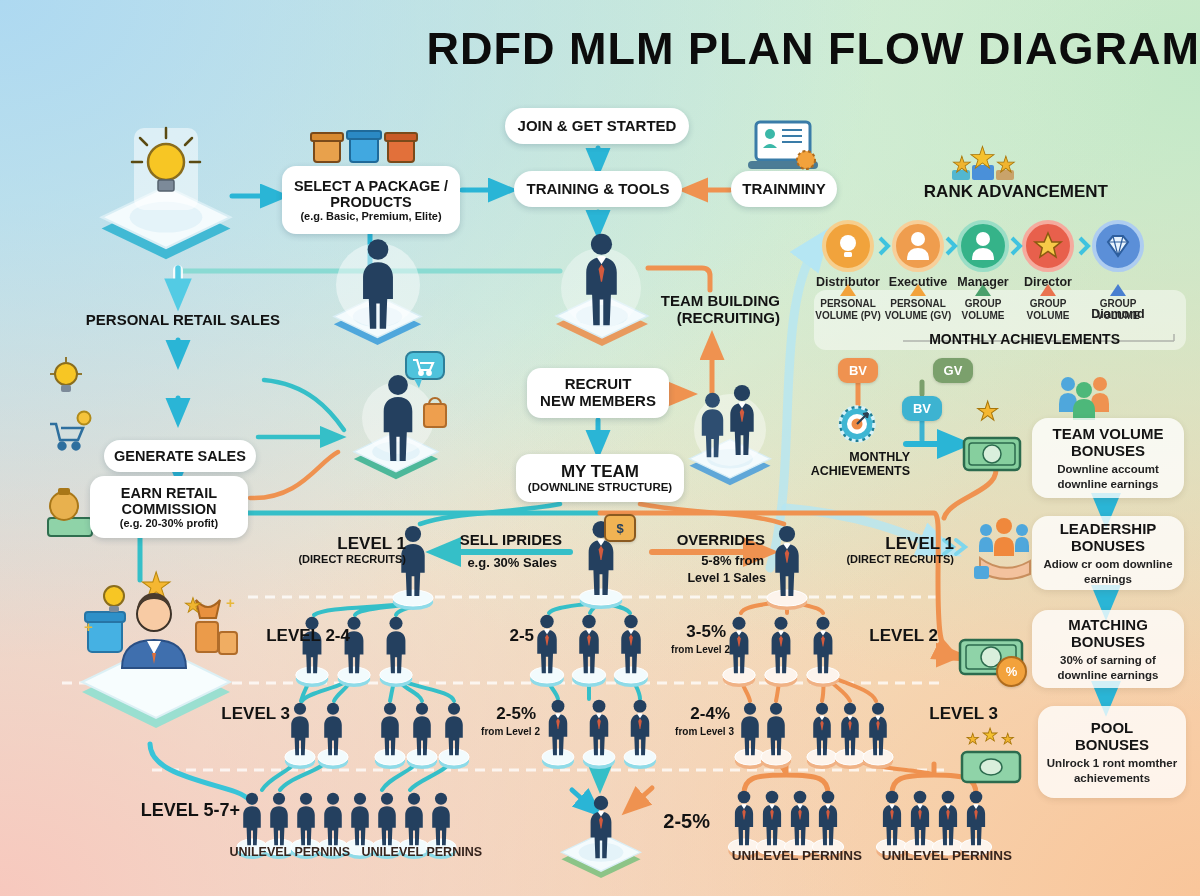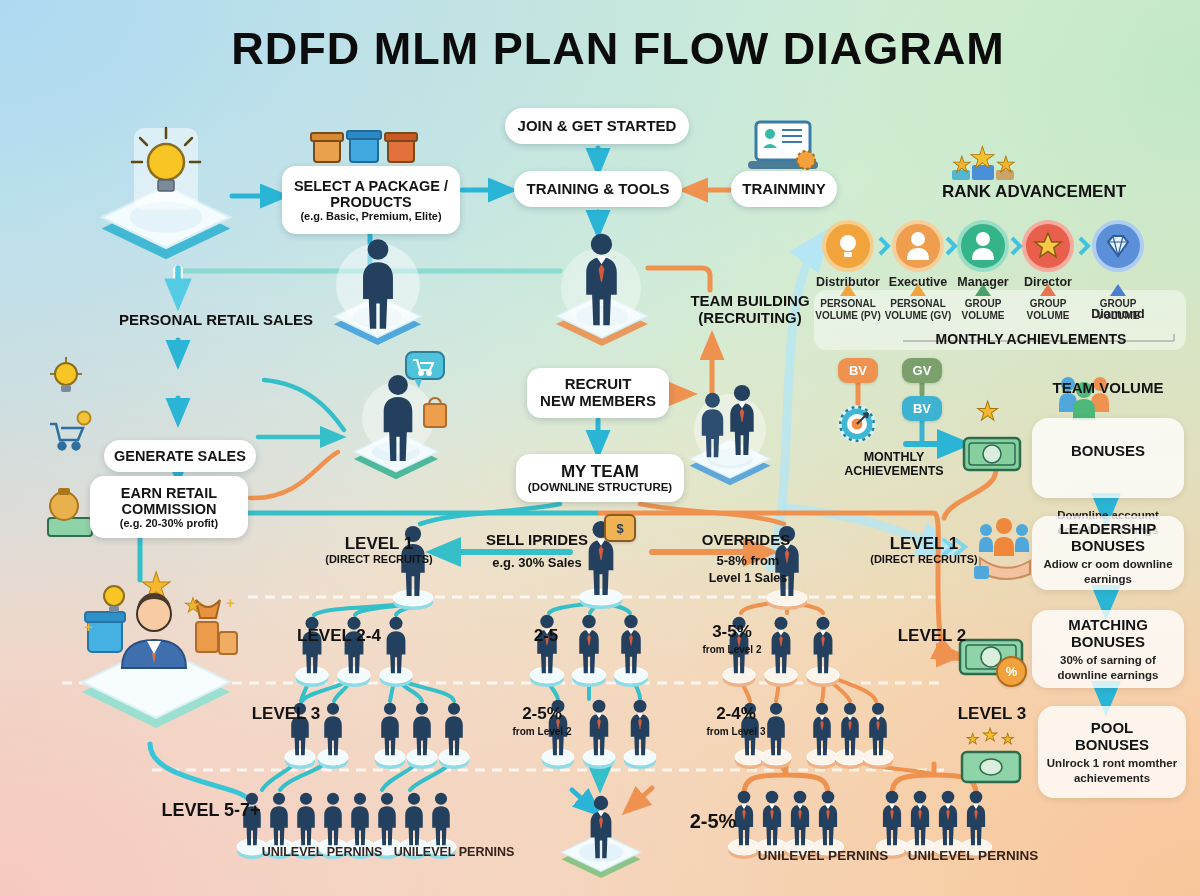--- a/index.html
+++ b/index.html
@@ -8,21 +8,21 @@
     font-family:"Liberation Sans",sans-serif;
     background:
       radial-gradient(ellipse at 0% 0%, rgba(170,215,242,.9), rgba(170,215,242,0) 52%),
       radial-gradient(ellipse at 55% -10%, rgba(205,236,215,.85), rgba(205,236,215,0) 55%),
       radial-gradient(ellipse at 100% 8%, rgba(190,232,198,.9), rgba(190,232,198,0) 55%),
       radial-gradient(ellipse at 0% 100%, rgba(248,198,188,.95), rgba(248,198,188,0) 55%),
       radial-gradient(ellipse at 100% 100%, rgba(249,196,152,.95), rgba(249,196,152,0) 60%),
       linear-gradient(135deg,#cfeae6 0%,#e9f2da 45%,#f6e3c8 100%);
   }
   svg{position:absolute;left:0;top:0;}
-  .t{position:absolute;font-weight:bold;color:#121212;text-align:center;line-height:1.13;margin-left:36px;}
+  .t{position:absolute;font-weight:bold;color:#121212;text-align:right;line-height:1.13;}
   .pill{
     position:absolute;background:#fff;border-radius:22px;
     box-shadow:0 2px 6px rgba(25,60,85,.20);
     display:flex;flex-direction:column;align-items:center;justify-content:center;
     font-weight:bold;color:#141414;text-align:center;line-height:1.12;
   }
   .box{border-radius:14px;}
   .bonus{
     position:absolute;background:rgba(255,255,255,.78);border-radius:16px;
     box-shadow:0 2px 6px rgba(80,60,30,.12);
@@ -568,32 +568,32 @@
 <div class="volcol" style="left:813px;top:298px;">PERSONAL VOLUME (PV)</div>
 <div class="volcol" style="left:883px;top:298px;">PERSONAL VOLUME (GV)</div>
 <div class="volcol" style="left:948px;top:298px;">GROUP VOLUME</div>
 <div class="volcol" style="left:1013px;top:298px;">GROUP VOLUME</div>
 <div class="volcol" style="left:1083px;top:298px;">GROUP VOLUME</div>
 <div class="t" style="left:870px;top:332px;width:250px;font-size:14px;">MONTHLY ACHIEVLEMENTS</div>
 
 <div class="badge" style="left:838px;top:358px;width:40px;height:25px;background:#ef9250;">
       <span>BV</span>
     </div>
-<div class="badge" style="left:902px;top:358px;width:40px;height:25px;background:#7ba06c;">
+<div class="badge" style="left:933px;top:358px;width:40px;height:25px;background:#7ba06c;">
       <span>GV</span>
     </div>
 <div class="badge" style="left:902px;top:396px;width:40px;height:25px;background:#3db3d1;">
       <span>BV</span>
     </div>
 <div class="t" style="left:806px;top:450px;width:104px;font-size:12.5px;">
   <div>MONTHLY</div>
   <div>ACHIEVEMENTS</div>
 </div>
 
-<div class="bonus" style="left:1032px;top:418px;width:152px;height:80px;font-size:15px;gap:46px;">
+<div class="bonus" style="left:1032px;top:418px;width:152px;height:80px;font-size:15px;">
   <span>TEAM VOLUME</span>
   <span>BONUSES</span>
   <span class="sub">Downline accoumt downline earnings</span>
 </div>
 <div class="bonus" style="left:1032px;top:516px;width:152px;height:74px;font-size:15px;">
   <span>LEADERSHIP</span>
   <span>BONUSES</span>
   <span class="sub">Adiow cr oom downline earnings</span>
 </div>
 <div class="bonus" style="left:1032px;top:610px;width:152px;height:78px;font-size:15px;">

